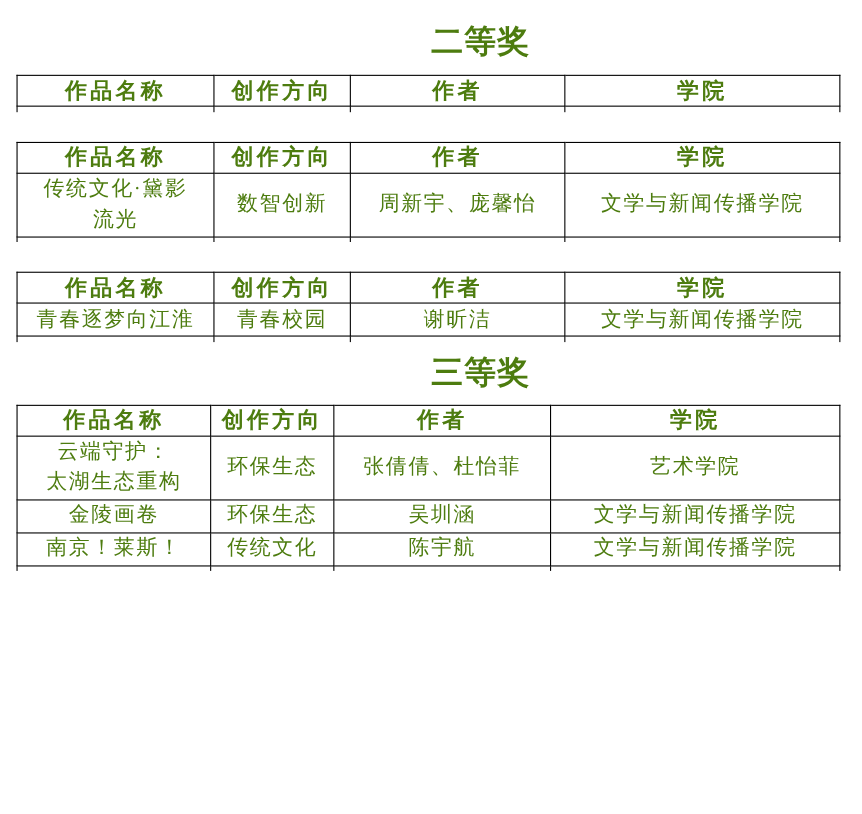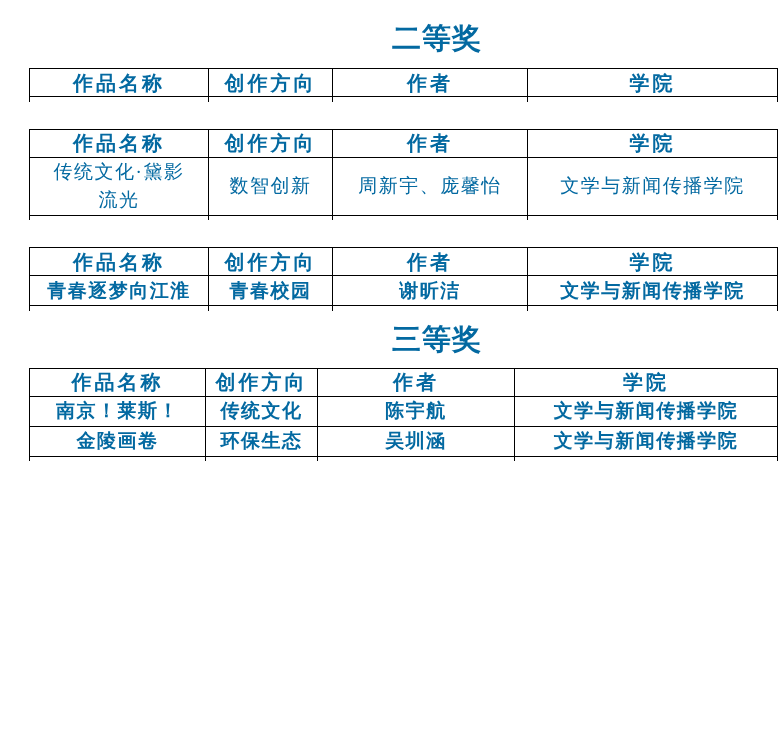--- a/index.html
+++ b/index.html
@@ -2,35 +2,35 @@
 <html><head>
 <meta charset="utf-8">
 <style>
   * { margin: 0; padding: 0; box-sizing: border-box; }
   html, body { background: #ffffff; }
   .page {
     position: relative;
     width: 784px;
     height: 740px;
     background: #ffffff;
-    color: #0369a1;
+    color: #4d7c0f;
     font-family: "Liberation Serif", "DejaVu Serif", serif;
     overflow: hidden;
   }
   .prize-title {
     margin: 24px 0 0 392px;
     font-size: 29px;
     line-height: 28px;
     font-weight: bold;
     letter-spacing: 1px;
     white-space: nowrap;
   }
   .prize-title.second { margin-top: 14px; }
   table.awards {
-    margin-left: 29px;
+    margin-left: 15px;
     width: 748px;
     table-layout: fixed;
     border-collapse: collapse;
   }
   table.t1 { margin-top: 16px; }
   table.t2 { margin-top: 27px; }
   table.t3 { margin-top: 27px; }
   table.t4 { margin-top: 15px; }
   table.awards th, table.awards td {
     border: 1.5px solid #000000;
@@ -46,21 +46,21 @@
     font-weight: bold;
     letter-spacing: 3px;
     line-height: 24px;
   }
   table.awards td {
     font-size: 19px;
     letter-spacing: 1.5px;
     line-height: 28px;
   }
   tr.tall td { height: 58px; }
-  tr.short td { height: 30px; font-weight: bold; }
+  tr.short td { height: 30px; }
   tr.stub td { height: 5px; border-bottom: none; }
   
   table.t123 col.c1 { width: 179px; }
   table.t123 col.c2 { width: 124px; }
   table.t123 col.c3 { width: 195px; }
   table.t123 col.c4 { width: 250px; }
   
   table.t4 col.c1 { width: 176px; }
   table.t4 col.c2 { width: 112px; }
   table.t4 col.c3 { width: 197px; }
@@ -164,32 +164,39 @@
         <col class="c3">
         <col class="c4">
       </colgroup>
     <tbody>
       <tr>
         <th>作品名称</th>
         <th>创作方向</th>
         <th>作者</th>
         <th>学院</th>
       </tr>
+      <tr class="tall">
+        <td>云端守护：
+太湖生态重构</td>
+        <td>环保生态</td>
+        <td>张倩倩、杜怡菲</td>
+        <td>艺术学院</td>
+      </tr>
+      <tr class="short">
+        <td>金陵画卷</td>
+        <td>环保生态</td>
+        <td>吴圳涵</td>
+        <td>文学与新闻传播学院</td>
+      </tr>
       <tr class="short">
         <td>南京！莱斯！</td>
         <td>传统文化</td>
         <td>陈宇航</td>
         <td>文学与新闻传播学院</td>
       </tr>
-      <tr class="short">
-        <td>金陵画卷</td>
-        <td>环保生态</td>
-        <td>吴圳涵</td>
-        <td>文学与新闻传播学院</td>
-      </tr>
       <tr class="stub">
         <td></td>
           <td></td>
           <td></td>
           <td></td>
       </tr>
     </tbody>
   </table>
 
 </div>

